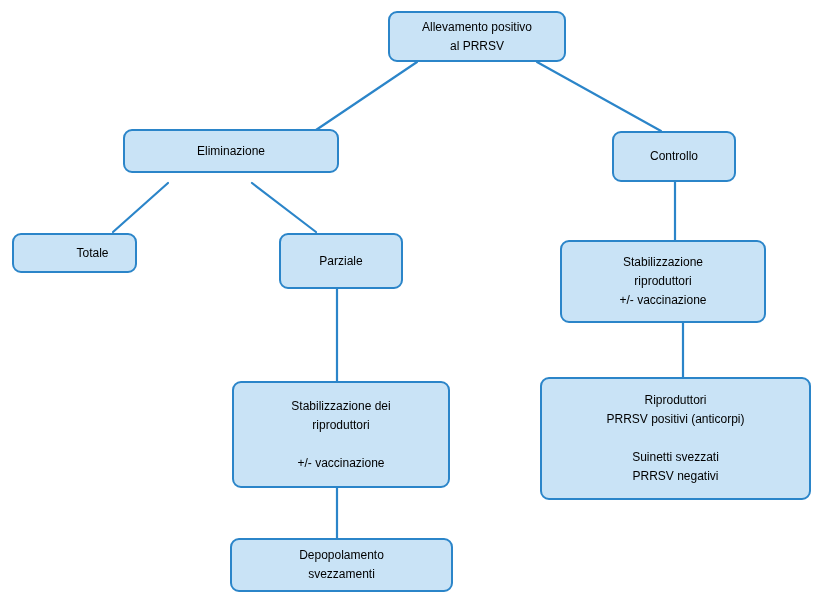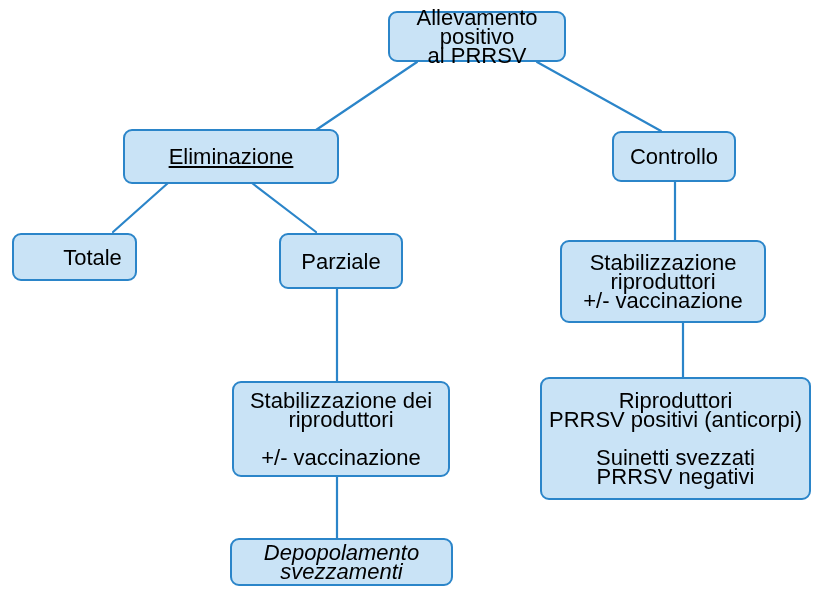--- a/index.html
+++ b/index.html
@@ -28,38 +28,38 @@
     stroke-width: 2.2;
     stroke-linecap: round;
   }
   .node {
     position: absolute;
     box-sizing: border-box;
     background: #c9e3f6;
     border: 2px solid #2b85c9;
     border-radius: 9px;
     color: #000000;
-    font-size: 22px;
+    font-size: 12px;
     line-height: 19px;
     text-align: center;
     display: flex;
     align-items: center;
     justify-content: center;
     white-space: pre-line;
   }
   
   .n-root           { left: 388px; top: 11px;  width: 178px; height: 51px; }
-  .n-eliminazione   { left: 123px; top: 129px; width: 216px; height: 55px; text-decoration: underline; }
+  .n-eliminazione   { left: 123px; top: 129px; width: 216px; height: 44px; }
   .n-controllo      { left: 612px; top: 131px; width: 124px; height: 51px; }
-  .n-totale         { left: 12px;  top: 233px; width: 125px; height: 48px; padding-left: 36px; }
+  .n-totale         { left: 12px;  top: 233px; width: 125px; height: 40px; padding-left: 36px; }
   .n-parziale       { left: 279px; top: 233px; width: 124px; height: 56px; }
   .n-stab-controllo { left: 560px; top: 240px; width: 206px; height: 83px; }
-  .n-stab-parziale  { left: 232px; top: 381px; width: 218px; height: 96px; }
+  .n-stab-parziale  { left: 232px; top: 381px; width: 218px; height: 107px; }
   .n-riproduttori   { left: 540px; top: 377px; width: 271px; height: 123px; }
-  .n-depopolamento  { left: 230px; top: 538px; width: 223px; height: 48px; font-style: italic; }
+  .n-depopolamento  { left: 230px; top: 538px; width: 223px; height: 54px; }
 </style>
 </head>
 <body>
 
 <div class="canvas">
 
   <svg class="edges-svg" viewBox="0 0 820 601" xmlns="http://www.w3.org/2000/svg">
     <line x1="417" y1="62" x2="316" y2="130"></line>
     <line x1="537" y1="62" x2="661" y2="131"></line>
     <line x1="168" y1="183" x2="113" y2="232"></line>

